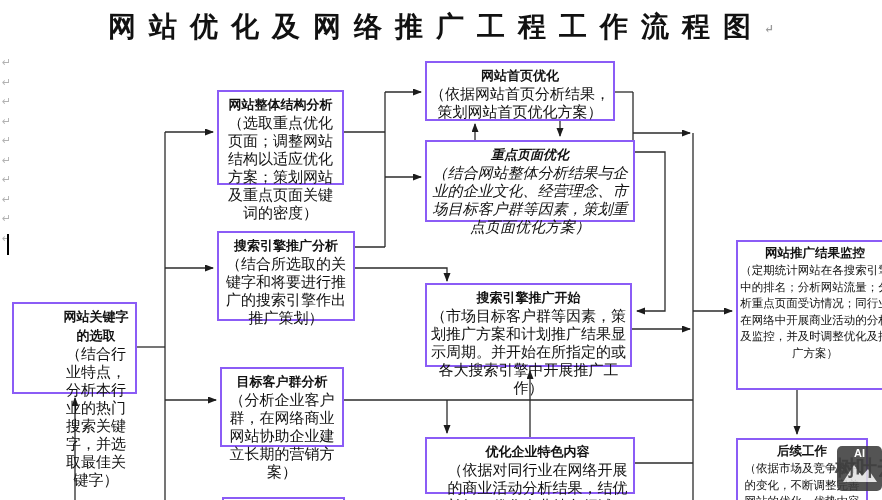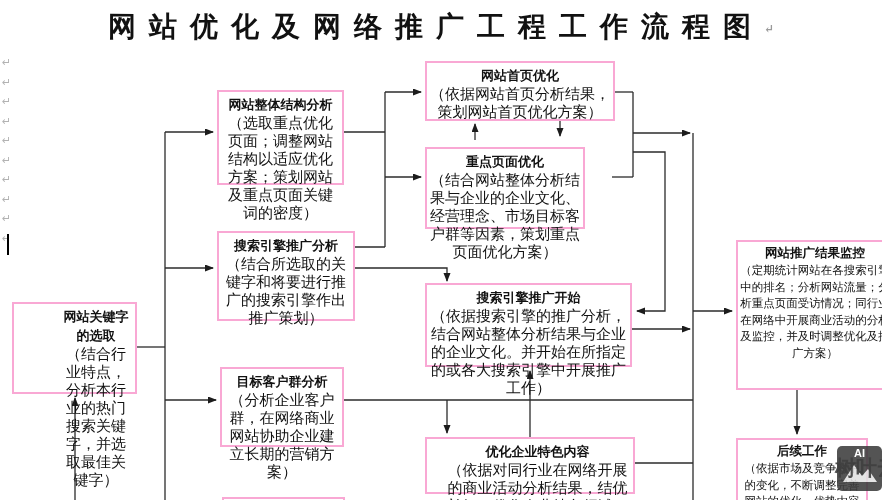--- a/index.html
+++ b/index.html
@@ -5,21 +5,21 @@
   html,body{margin:0;padding:0;background:#fff;}
   #canvas{position:relative;width:882px;height:500px;background:#ffffff;overflow:hidden;
           font-family:"Liberation Serif","DejaVu Serif",serif;color:#111;}
   
   #title{position:absolute;left:0;top:8px;width:882px;text-align:center;
          font-size:28px;font-weight:bold;letter-spacing:13px;white-space:nowrap;}
   #title .pilcrow-inline{font-size:12px;color:#9a9a9a;letter-spacing:0;vertical-align:middle;}
   
   #wires{position:absolute;left:0;top:0;width:882px;height:500px;pointer-events:none;}
   
-  .box{position:absolute;background:#fff;border:2px solid #f9a8d4;box-sizing:border-box;
+  .box{position:absolute;background:#fff;border:2px solid #8b5cf6;box-sizing:border-box;
        text-align:center;padding:3px 2px;}
   .box .t{font-weight:bold;font-size:13px;line-height:19px;}
   .box .d{font-size:15px;line-height:18px;}
   .box.small .t{font-size:12.5px;line-height:17px;}
   .box.small .d{font-size:11.5px;line-height:16.5px;}
   
   .pmark{position:absolute;left:2px;width:14px;font-size:11px;color:#b3b3b3;
          font-family:"DejaVu Sans",sans-serif;}
   #cursor{position:absolute;left:7px;top:234px;width:2px;height:21px;background:#000;}
   
@@ -117,28 +117,28 @@
     <div class="d">（分析企业客户群，在网络商业网站协助企业建立长期的营销方案）</div>
   </div>
 
   <div class="box" style="left:222px;top:497px;width:123px;height:30px;"></div>
 
   <div class="box" style="left:425px;top:61px;width:190px;height:60px;">
     <div class="t">网站首页优化</div>
     <div class="d">（依据网站首页分析结果，策划网站首页优化方案）</div>
   </div>
 
-  <div class="box" style="left:425px;top:147px;width:160px;height:82px;">
+  <div class="box" style="left:425px;top:140px;width:210px;height:82px;font-style:italic;">
     <div class="t">重点页面优化</div>
     <div class="d">（结合网站整体分析结果与企业的企业文化、经营理念、市场目标客户群等因素，策划重点页面优化方案）</div>
   </div>
 
   <div class="box" style="left:425px;top:283px;width:207px;height:84px;">
     <div class="t">搜索引擎推广开始</div>
-    <div class="d">（依据搜索引擎的推广分析，结合网站整体分析结果与企业的企业文化。并开始在所指定的或各大搜索引擎中开展推广工作）</div>
+    <div class="d">（市场目标客户群等因素，策划推广方案和计划推广结果显示周期。并开始在所指定的或各大搜索引擎中开展推广工作）</div>
   </div>
 
   <div class="box" style="left:425px;top:437px;width:210px;height:57px;padding-left:17px;">
     <div class="t">优化企业特色内容</div>
     <div class="d">（依据对同行业在网络开展的商业活动分析结果，结优补短，优化企业特色领域）</div>
   </div>
 
   <div class="box small" style="left:736px;top:240px;width:158px;height:150px;">
     <div class="t">网站推广结果监控</div>
     <div class="d">（定期统计网站在各搜索引擎中的排名；分析网站流量；分析重点页面受访情况；同行业在网络中开展商业活动的分析及监控，并及时调整优化及推广方案）</div>

